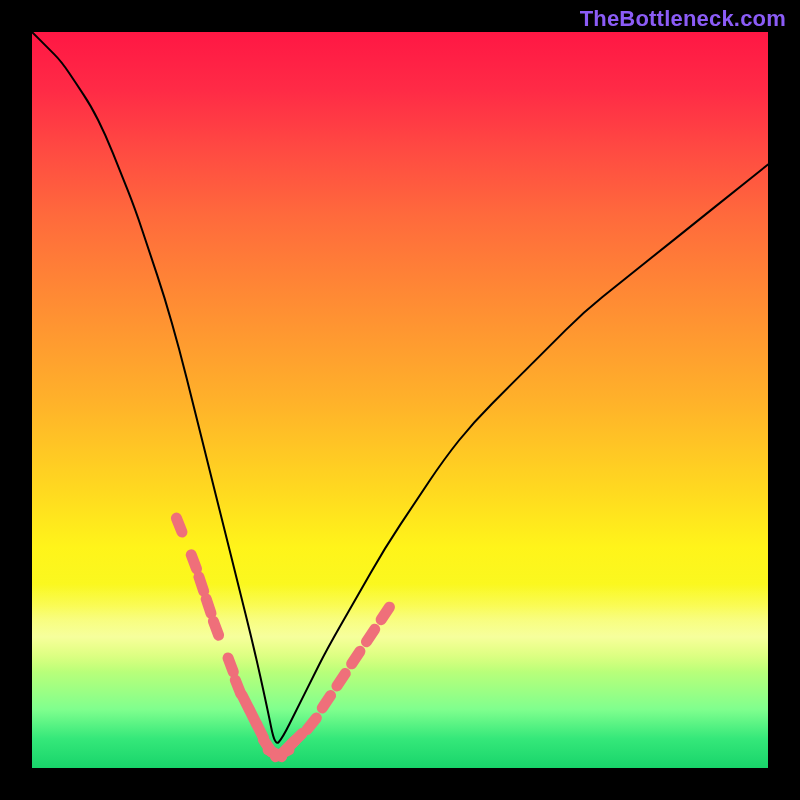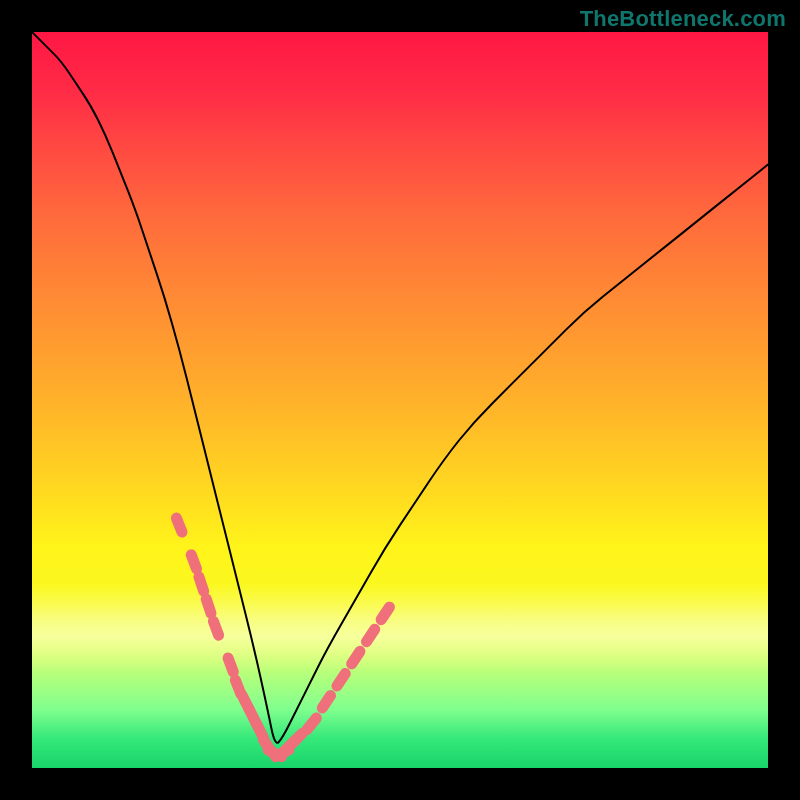--- a/index.html
+++ b/index.html
@@ -67,21 +67,21 @@
     width: 100%;
     height: 100%;
   }
   .watermark {
     position: absolute;
     top: 6px;
     right: 14px;
     font-family: Arial, Helvetica, sans-serif;
     font-size: 22px;
     font-weight: 600;
-    color: #0f766e;
+    color: #8b5cf6;
     letter-spacing: 0.2px;
     user-select: none;
   }
 </style>
 </head>
 <body>
 
 <div class="frame">
 
   <div class="watermark">TheBottleneck.com</div>

